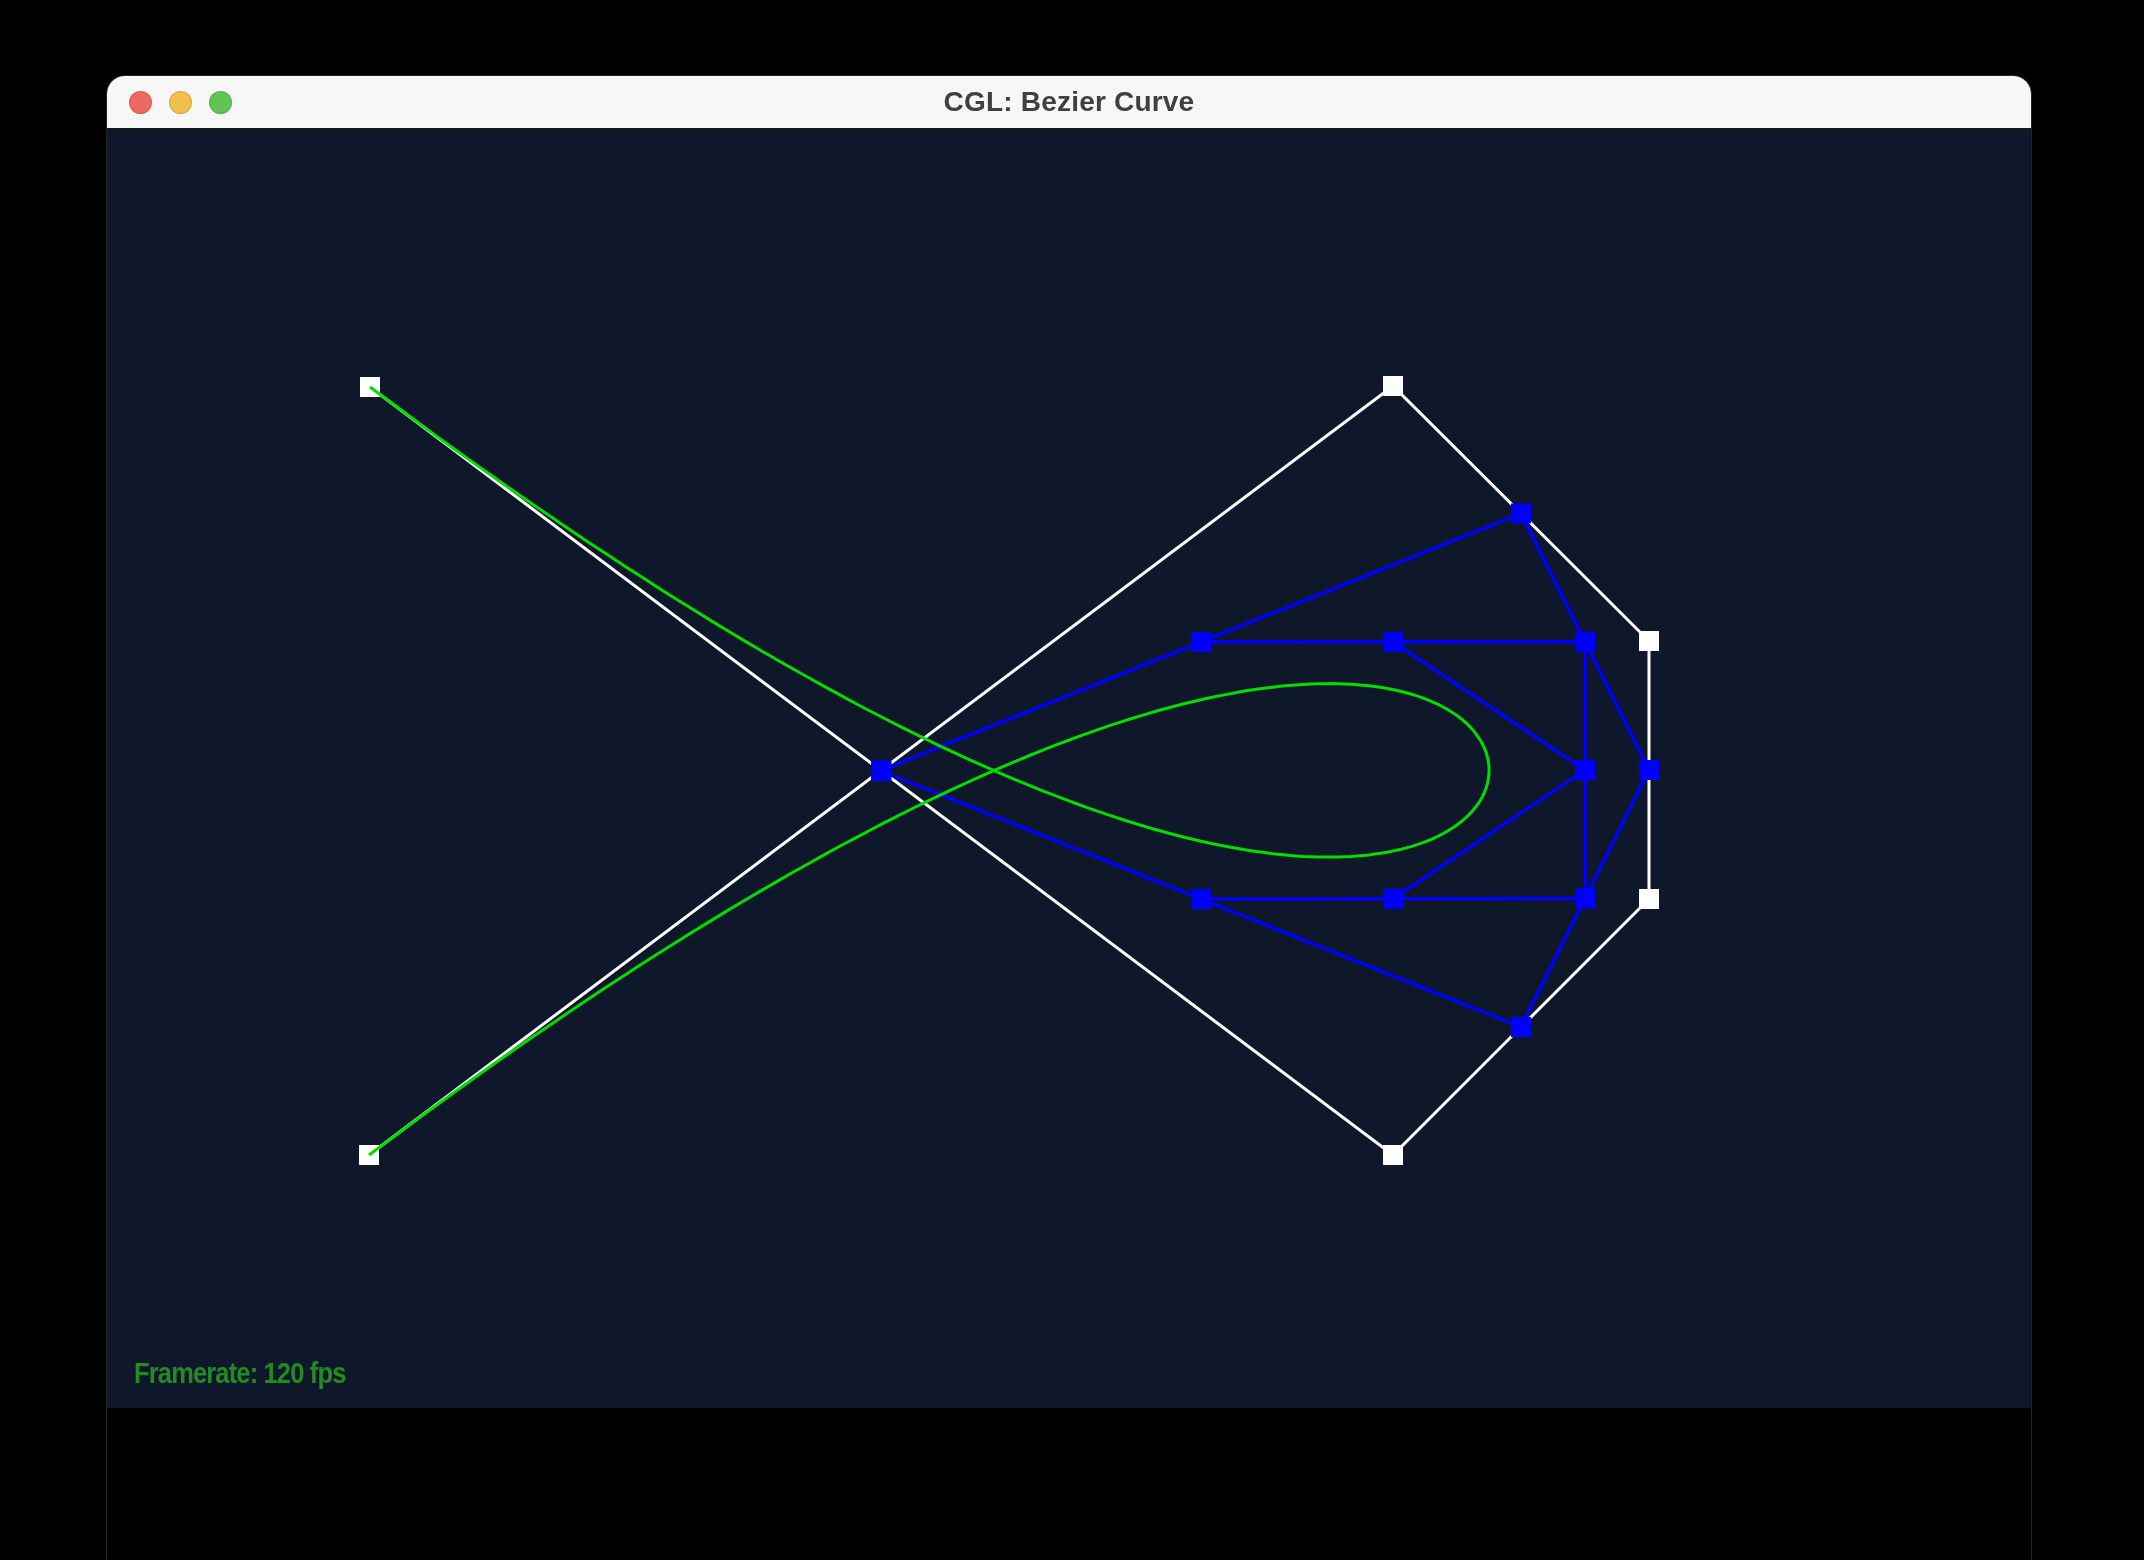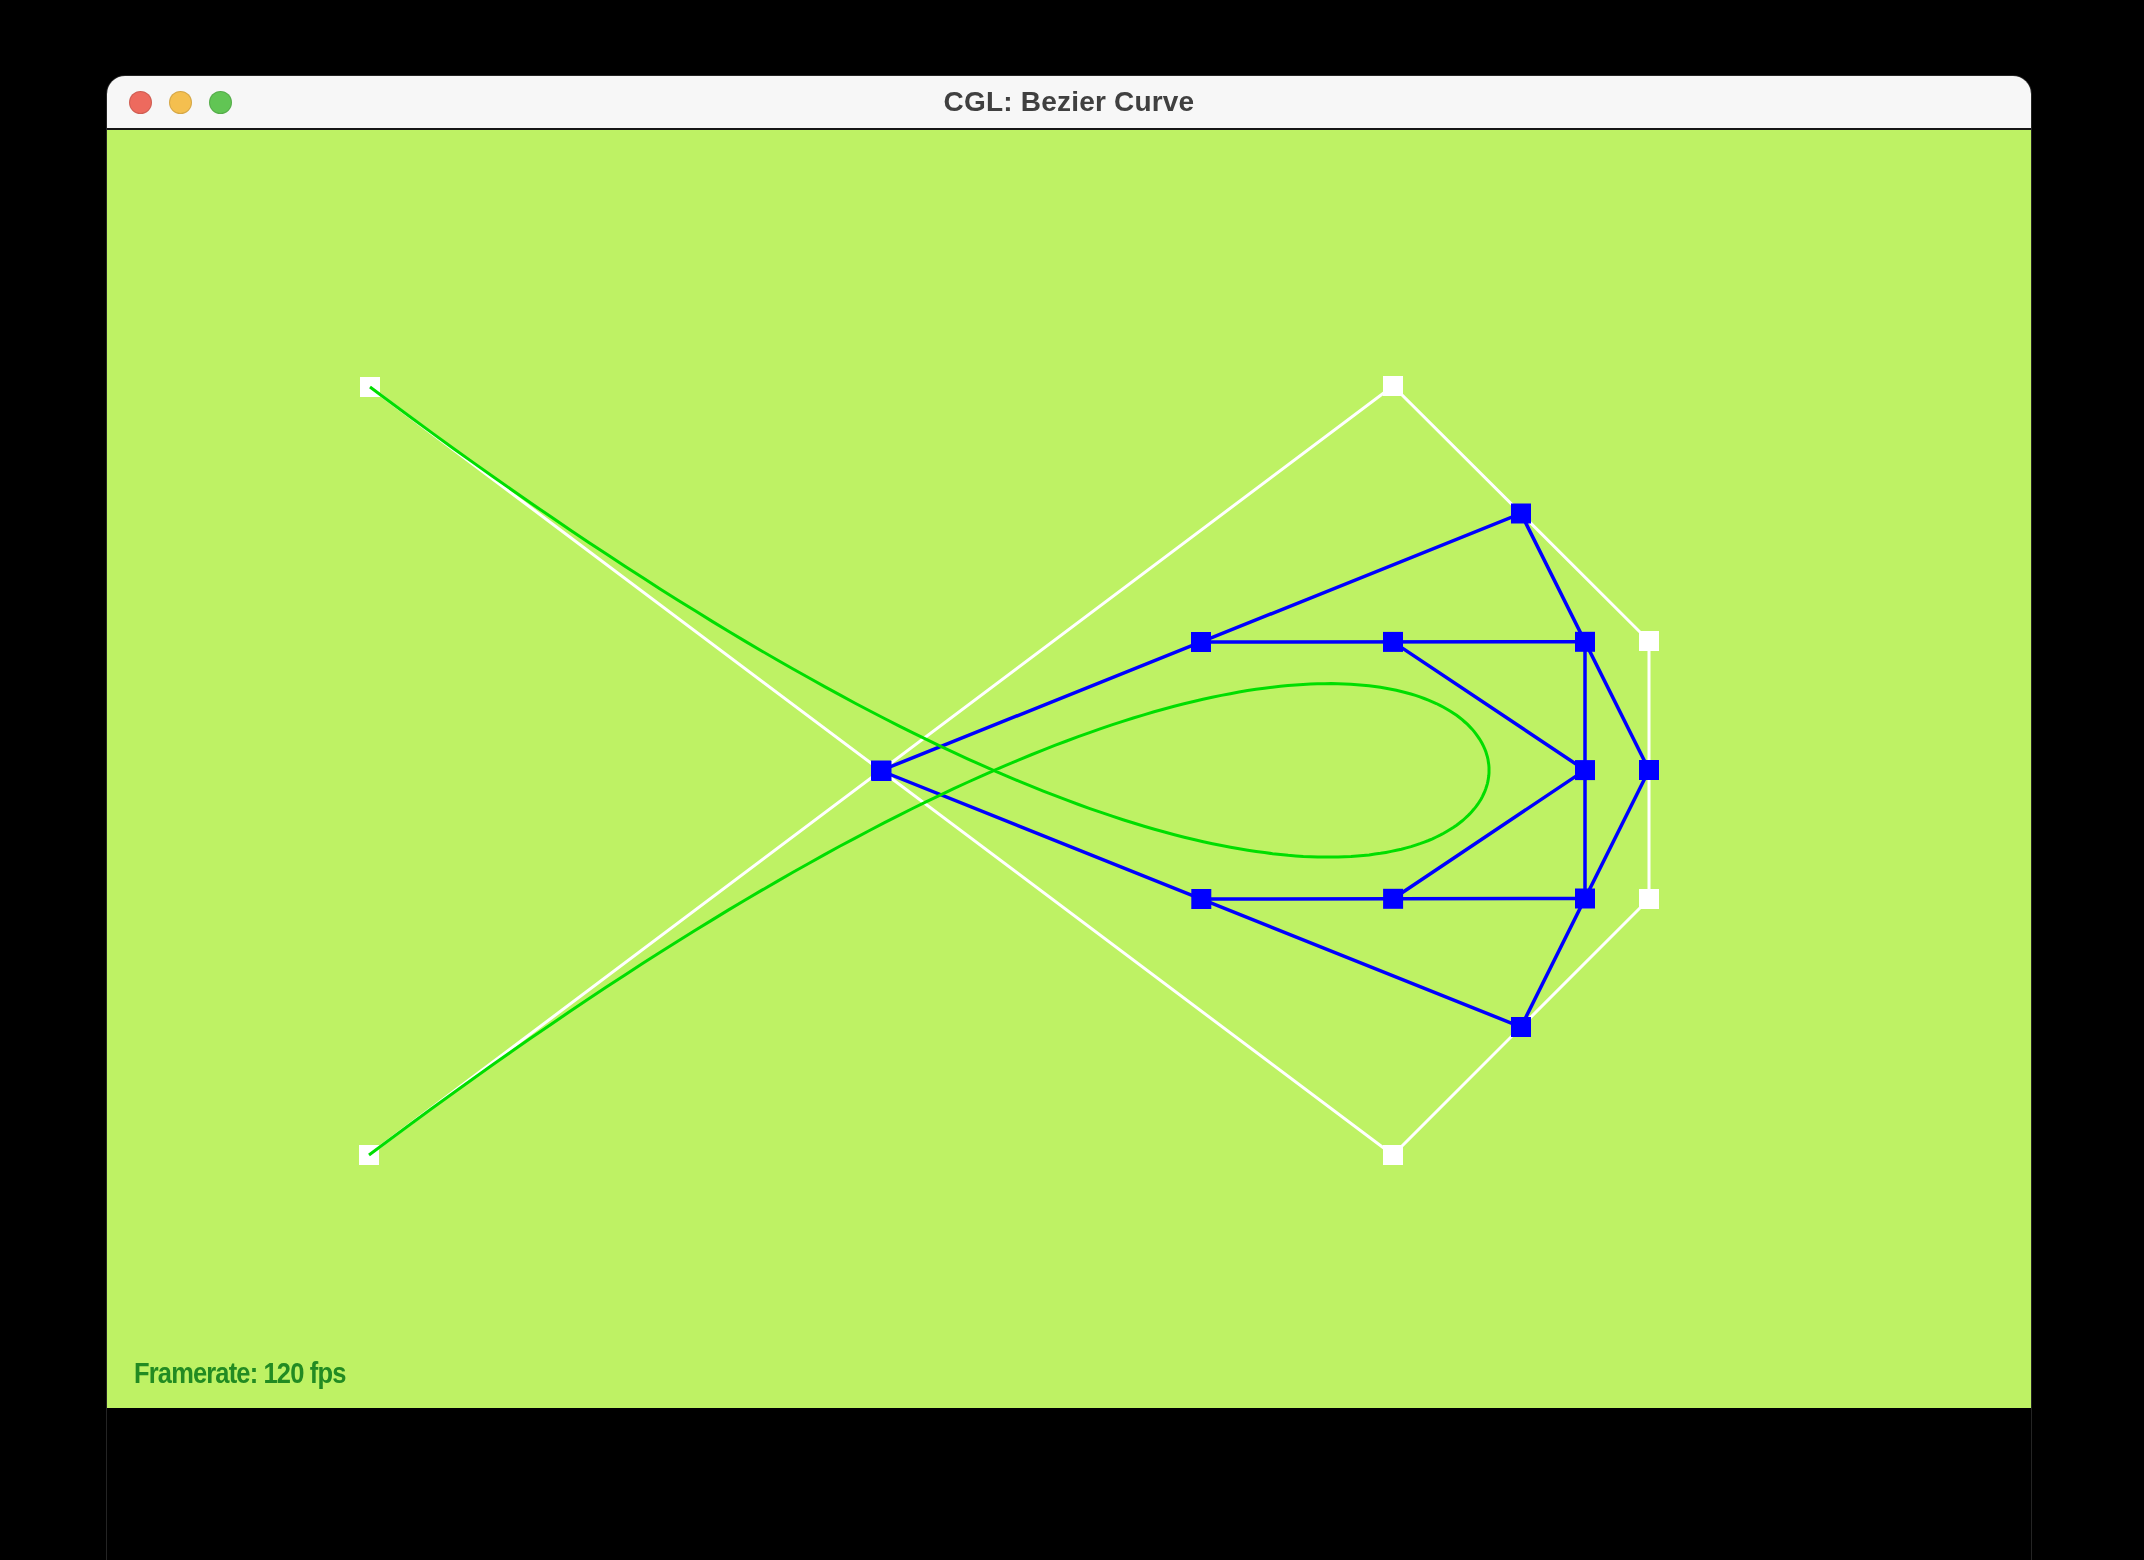--- a/index.html
+++ b/index.html
@@ -13,21 +13,21 @@
   .titlebar{position:relative;height:54px;background:#f7f7f7;
             border-bottom:2px solid #161616;box-sizing:border-box;}
   .traffic-lights{position:absolute;left:22px;top:0;height:52px;
                   display:flex;align-items:center;gap:17px;}
   .tl-dot{width:23px;height:23px;border-radius:50%;background:#999;
           border:1px solid rgba(0,0,0,0.12);box-sizing:border-box;cursor:default;}
   .window-title{position:absolute;left:0;right:0;top:0;height:52px;
                 display:flex;align-items:center;justify-content:center;
                 font-size:28px;font-weight:bold;color:#404040;letter-spacing:0.2px;}
 
-  .content{position:relative;width:100%;height:1278px;background:#bef264;}
+  .content{position:relative;width:100%;height:1278px;background:#0f172a;}
   #scene{position:absolute;left:0;top:0;width:1924px;height:1278px;display:block;}
 
   .framerate{position:absolute;left:27px;bottom:18px;
              font-size:30px;font-weight:bold;letter-spacing:-1px;
              color:#228B22;transform:scaleX(0.85);transform-origin:left bottom;
              white-space:nowrap;}
 </style>
 </head>
 <body>
 

